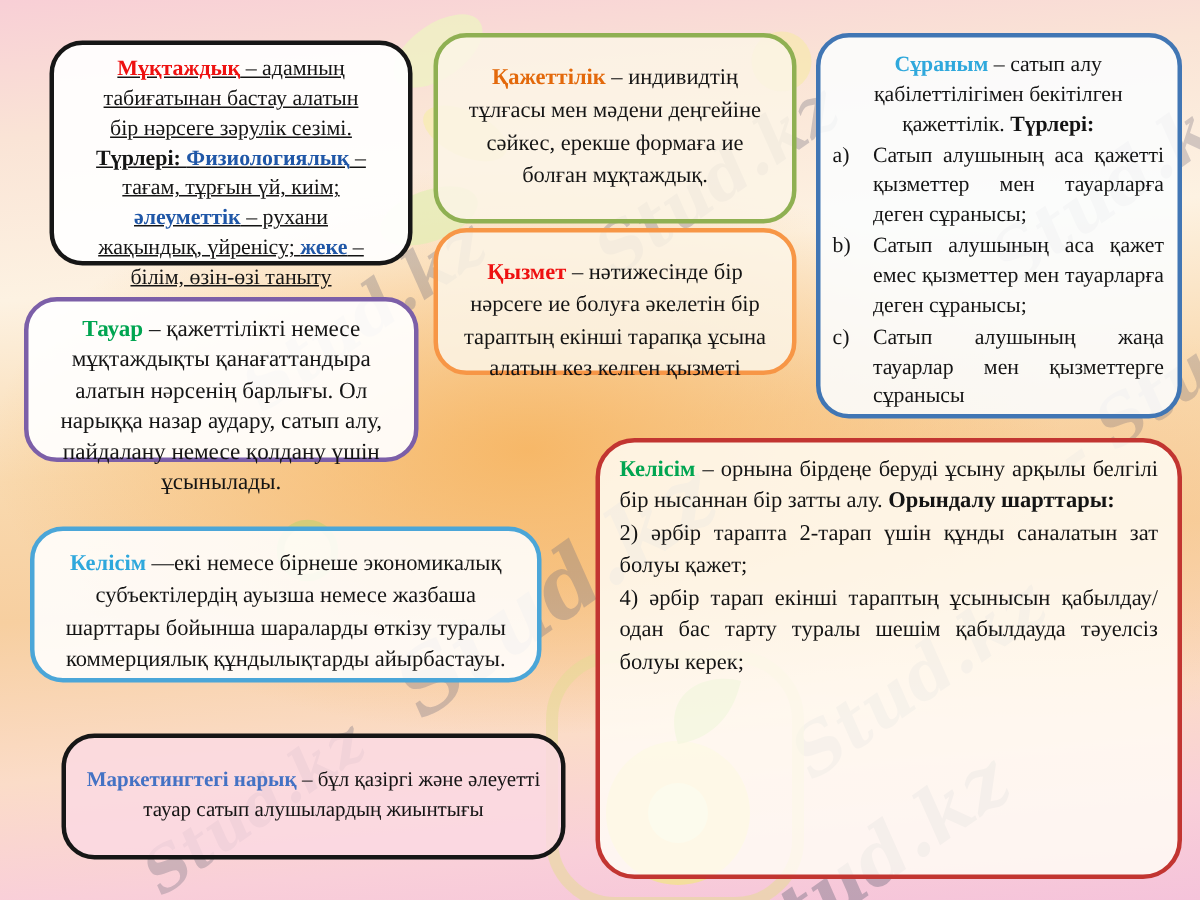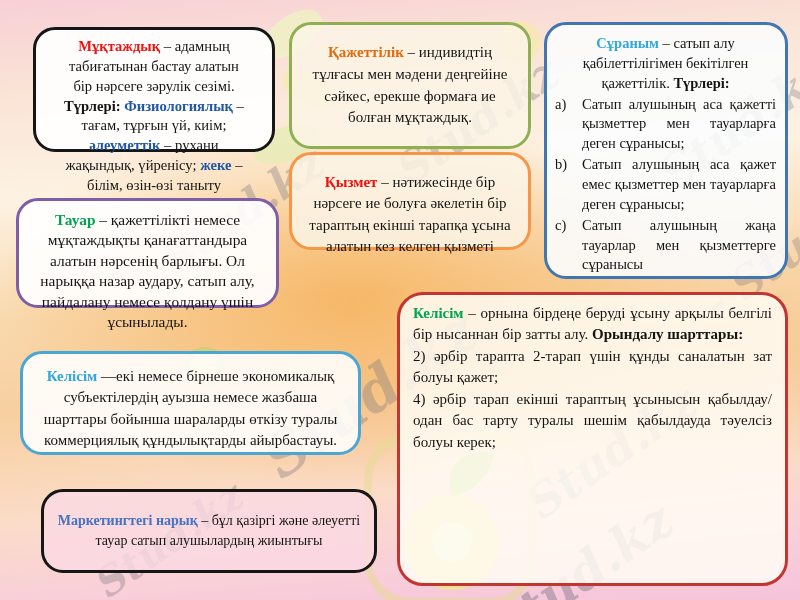--- a/index.html
+++ b/index.html
@@ -22,22 +22,22 @@
     position:absolute;z-index:2;box-sizing:border-box;
     border:3px solid #161616;border-radius:22px;
     color:#141414;
   }
   .center{text-align:center;}
   .just{text-align:justify;}
   .box p{margin:0;}
   .term{font-weight:bold;}
   b{color:#141414;}
   
-  #box-needs{left:33px;top:27px;width:242px;height:125px;background:rgba(255,255,255,.92);
-    padding:7px 23px;font-size:14.6px;line-height:1.36;}
+  #box-needs{left:33px;top:27px;width:242px;height:150px;background:rgba(255,255,255,.92);
+    padding:7px 23px;font-size:14.6px;line-height:1.36;text-decoration:underline;}
   #box-need{left:289px;top:22px;width:242px;height:127px;background:rgba(252,245,230,.85);
     padding:17px 12px;font-size:15px;line-height:1.45;}
   #box-demand{left:544px;top:22px;width:244px;height:257px;background:rgba(251,253,254,.88);
     padding:9px 9px 6px 8px;font-size:14.5px;line-height:1.37;}
   #box-product{left:16px;top:198px;width:263px;height:110px;background:rgba(255,255,255,.92);
     padding:9px 10px;font-size:15.4px;line-height:1.33;}
   #box-service{left:289px;top:152px;width:242px;height:98px;background:rgba(252,245,230,.85);
     padding:17px 9px;font-size:15px;line-height:1.42;}
   #box-exchange{left:397px;top:292px;width:391px;height:294px;background:rgba(255,253,245,.84);
     padding:8px 13px;font-size:15px;line-height:1.43;border-radius:26px;border-width:3px;}

